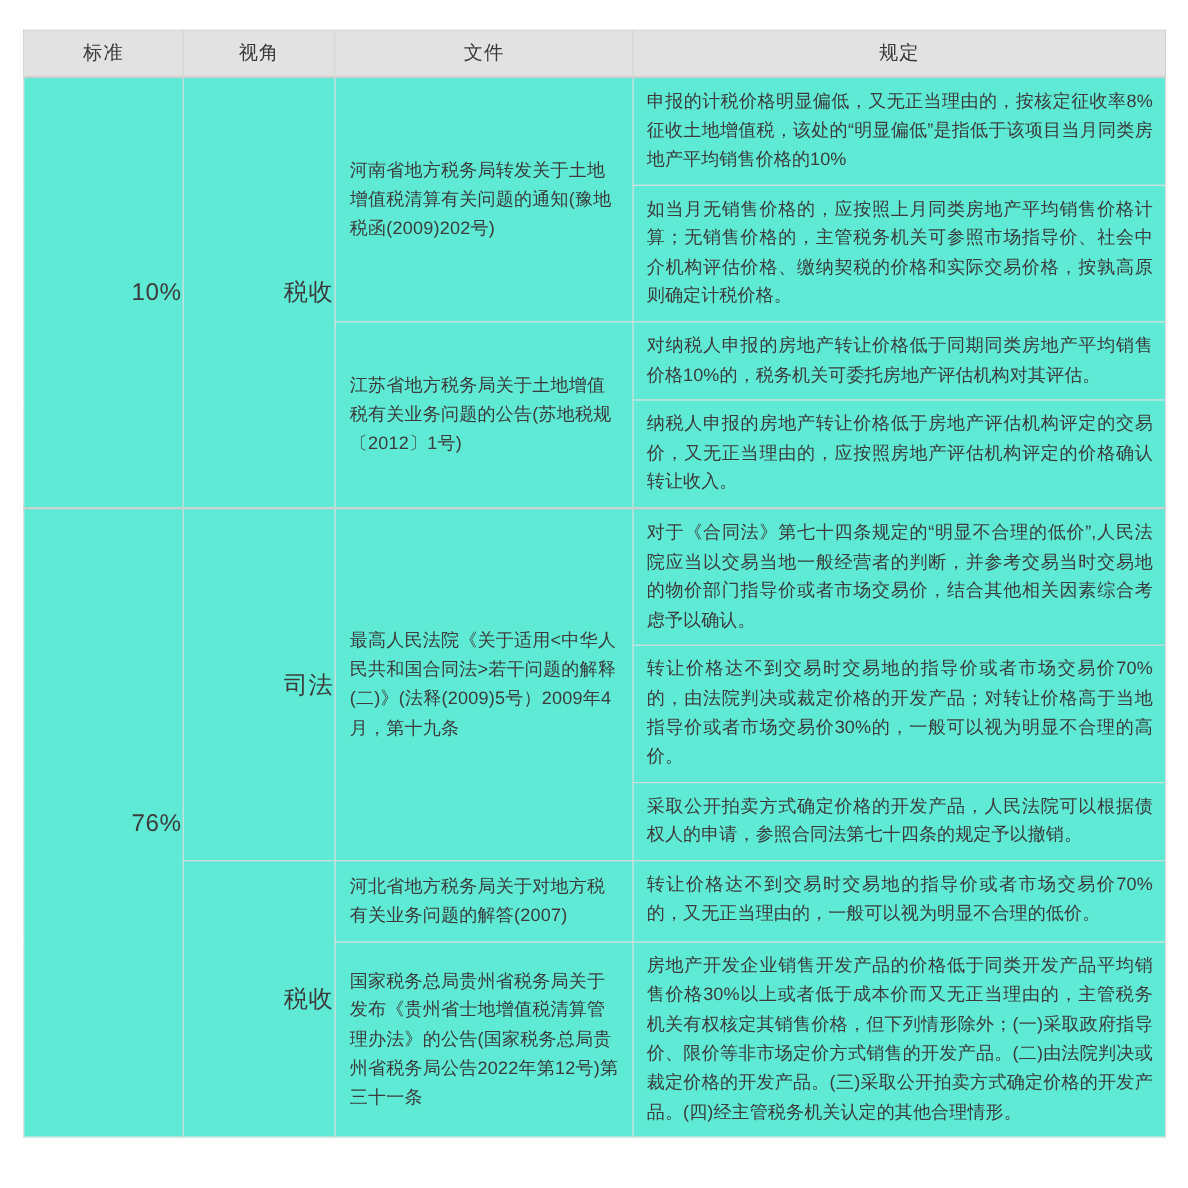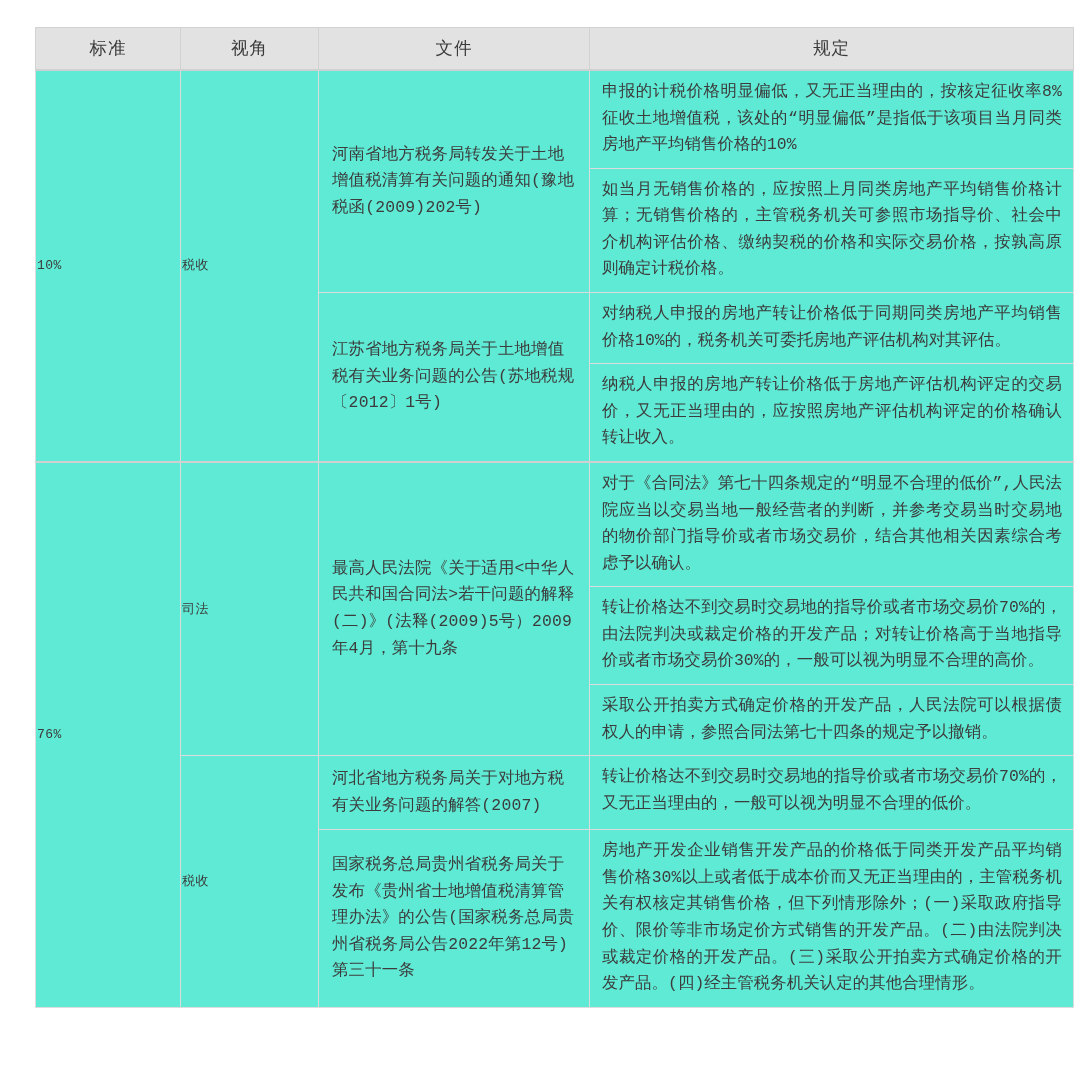--- a/index.html
+++ b/index.html
@@ -13,22 +13,21 @@
     font-family: "Liberation Sans", "DejaVu Sans", sans-serif;
     color: #333333;
     overflow: hidden;
   }
   .page {
     width: 1080px;
     height: 1080px;
     position: relative;
     background: #ffffff;
     box-sizing: border-box;
-    padding: 27px 21px 19px 35px;
-    font-family: Liberation Mono, monospace;
+    padding: 27px 21px 19px 21px;
   }
   table.reg-table {
     width: 1038px;
     border-collapse: collapse;
     table-layout: fixed;
     background: #ffffff;
   }
   table.reg-table col.c-standard { width: 145px; }
   table.reg-table col.c-view     { width: 138px; }
   table.reg-table col.c-doc      { width: 271px; }
@@ -47,23 +46,23 @@
   tbody td {
     border: 1px solid #dcdcdc;
     font-size: 16.4px;
     line-height: 1.62;
     color: #3c3c3c;
     vertical-align: middle;
     background: #5eead4;
   }
   td.cell-standard,
   td.cell-view {
-    text-align: left;
+    text-align: right;
     vertical-align: middle;
-    font-size: 13px;
+    font-size: 22px;
     letter-spacing: 0.5px;
   }
   td.cell-doc {
     padding: 10px 12px 10px 13px;
     vertical-align: middle;
     letter-spacing: 0.2px;
   }
   td.cell-rule {
     padding: 8px 11px 9px 12px;
     vertical-align: top;

